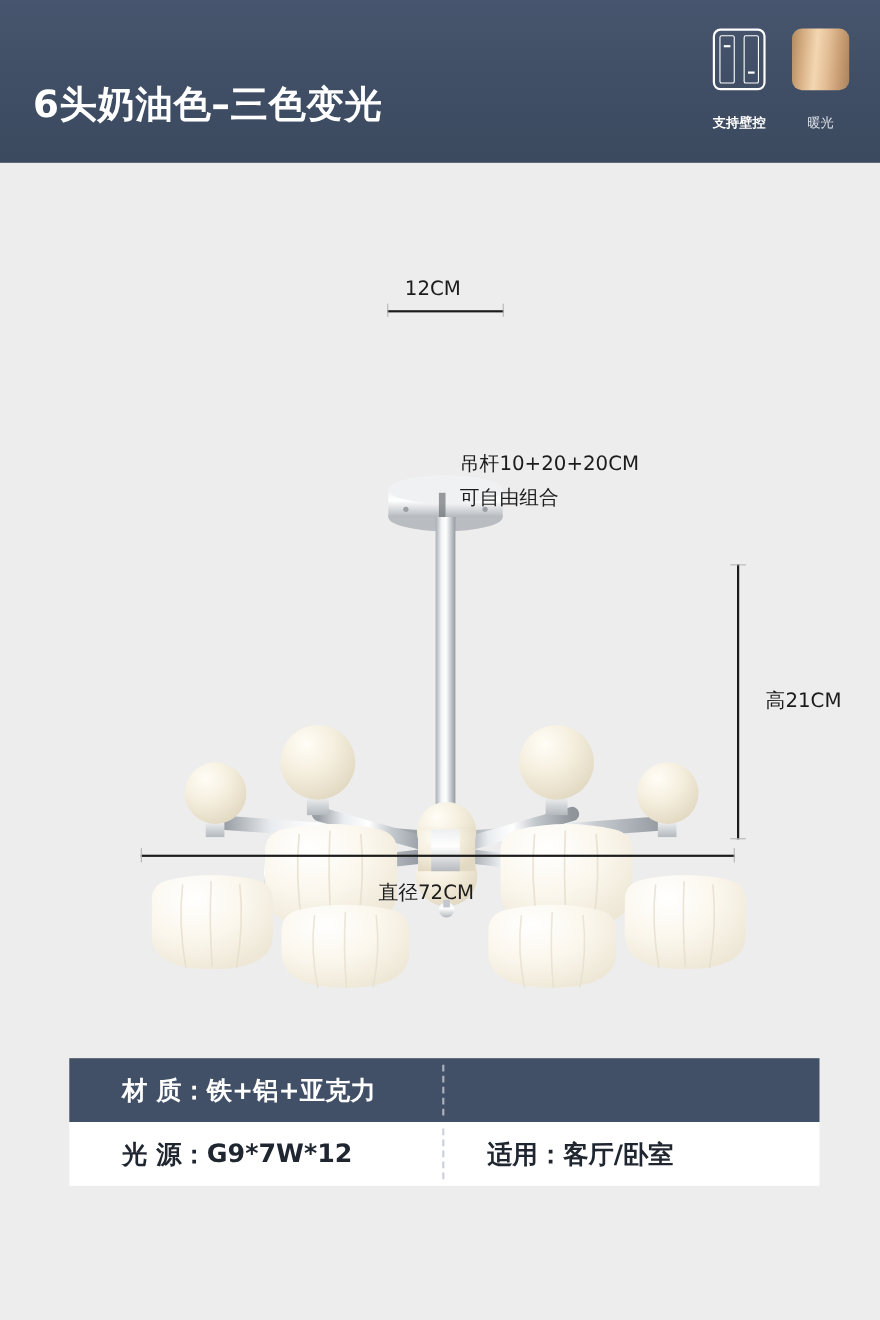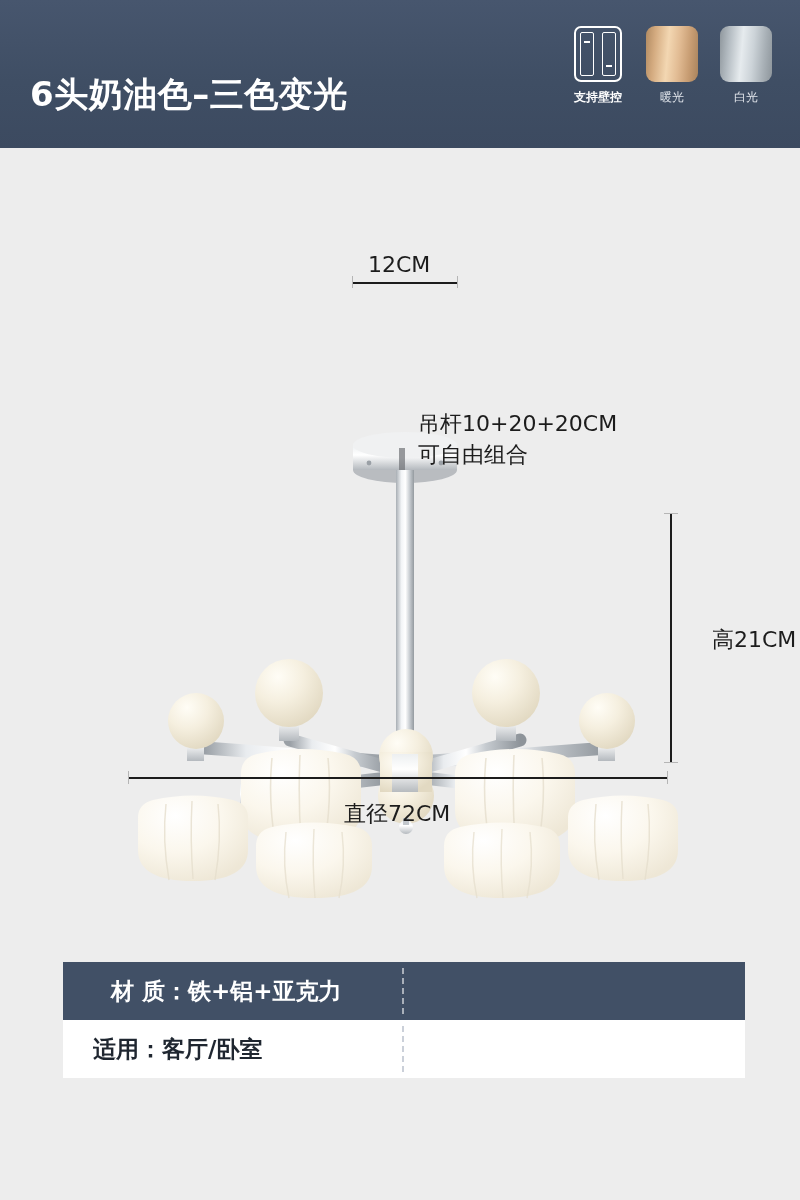--- a/index.html
+++ b/index.html
@@ -18,21 +18,21 @@
   }
   .header-title {
     position:absolute; left:30px; top:72px;
     font-size:34px; font-weight:bold; color:#ffffff;
     letter-spacing:0.5px; white-space:nowrap;
     font-family:"DejaVu Sans","Liberation Sans",sans-serif;
   }
   .badges { position:absolute; right:26px; top:26px; display:flex; gap:18px; align-items:flex-start; }
   .badge { width:56px; display:flex; flex-direction:column; align-items:center; }
   .badge-label {
-    margin-top:7px; font-size:12px; color:#e2e6ec; white-space:nowrap;
+    margin-top:21px; font-size:12px; color:#e2e6ec; white-space:nowrap;
     font-family:"DejaVu Sans","Liberation Sans",sans-serif;
   }
   .badge-label.strong { font-weight:bold; color:#ffffff; }
   .switch-icon {
     width:48px; height:56px; border:2px solid #ffffff; border-radius:7px;
     position:relative; display:flex;
   }
   .switch-icon .pane {
     flex:1; border:1.5px solid #ffffff; margin:4px; border-radius:2px; position:relative;
   }
@@ -41,21 +41,21 @@
   .switch-icon .pane.b i { bottom:18%; }
   .swatch { width:52px; height:56px; border-radius:9px; }
   .sw-warm   { background:linear-gradient(95deg,#b08a61 0%,#d4ab80 18%,#f3d7b2 42%,#e2bc94 62%,#c79c72 82%,#a8835d 100%); }
   .sw-neutral{ background:linear-gradient(95deg,#a1937f 0%,#c2b39c 18%,#e2d7c6 42%,#cfc2ad 62%,#b3a48d 82%,#978a76 100%); }
   .sw-white  { background:linear-gradient(95deg,#8e969c 0%,#b3bbc1 18%,#e6ebee 42%,#ccd3d8 62%,#a9b1b7 82%,#8d959b 100%); }
 
   
   .stage { position:absolute; left:0; top:148px; width:800px; height:790px; }
 
   .dim-label {
-    position:absolute; font-size:22px; color:#1c1c1c; white-space:nowrap;
+    position:absolute; font-size:18px; color:#1c1c1c; white-space:nowrap;
     font-family:"DejaVu Sans","Liberation Sans",sans-serif;
   }
   .dim-line { position:absolute; background:#1c1c1c; }
   .tick { position:absolute; background:#b5b5b5; }
 
   
   .chandelier { position:absolute; left:0; top:0; width:800px; height:790px; }
 
   
   .spec {
@@ -98,24 +98,20 @@
       </div>
       <div class="badge-label strong">支持壁控</div>
     </div>
 
     <div class="badge">
       <div class="swatch sw-warm"></div>
       <div class="badge-label">暖光</div>
     </div>
 
 
-    <div class="badge">
-      <div class="swatch sw-white"></div>
-      <div class="badge-label">白光</div>
-    </div>
 
   </div>
 </div>
 
 <div class="stage">
 
   <svg class="chandelier" viewBox="0 0 800 790">
     <defs>
       <linearGradient id="chrome" x1="0" y1="0" x2="1" y2="0">
         <stop offset="0%" stop-color="#9aa0a6"></stop>
@@ -267,40 +263,44 @@
   <div class="tick" style="left:352px; top:128px; width:1px; height:12px;"></div>
   <div class="tick" style="left:457px; top:128px; width:1px; height:12px;"></div>
   <div class="dim-label" style="left:368px; top:104px;">12CM</div>
 
   <div class="dim-label" style="left:418px; top:261px;">吊杆10+20+20CM</div>
   <div class="dim-label" style="left:418px; top:292px;">可自由组合</div>
 
   <div class="dim-line" style="left:670px; top:365px; width:2px; height:250px;"></div>
   <div class="tick" style="left:664px; top:365px; width:14px; height:1px;"></div>
   <div class="tick" style="left:664px; top:614px; width:14px; height:1px;"></div>
-  <div class="dim-label" style="left:712px; top:477px;">高21CM</div>
+  <div class="dim-label" style="left:696px; top:477px;">高21CM</div>
 
   <div class="dim-line" style="left:128px; top:629px; width:540px; height:2px;"></div>
   <div class="tick" style="left:128px; top:623px; width:1px; height:13px;"></div>
   <div class="tick" style="left:667px; top:623px; width:1px; height:13px;"></div>
   <div class="dim-label" style="left:344px; top:651px;">直径72CM</div>
 
 </div>
 
 <div class="spec">
 
   <div class="spec-row dark">
     <div class="spec-cell">
       <span>材 质：</span>
       <span>铁+铝+亚克力</span>
     </div>
     <div class="spec-divider"></div>
   </div>
 
   <div class="spec-row light">
+    <div class="spec-cell">
+      <span>光 源：</span>
+      <span>G9*7W*12</span>
+    </div>
     <div class="spec-divider"></div>
     <div class="spec-cell c2">
       <span>适用：</span>
       <span>客厅/卧室</span>
     </div>
   </div>
 
 </div>
 
 </body></html>

